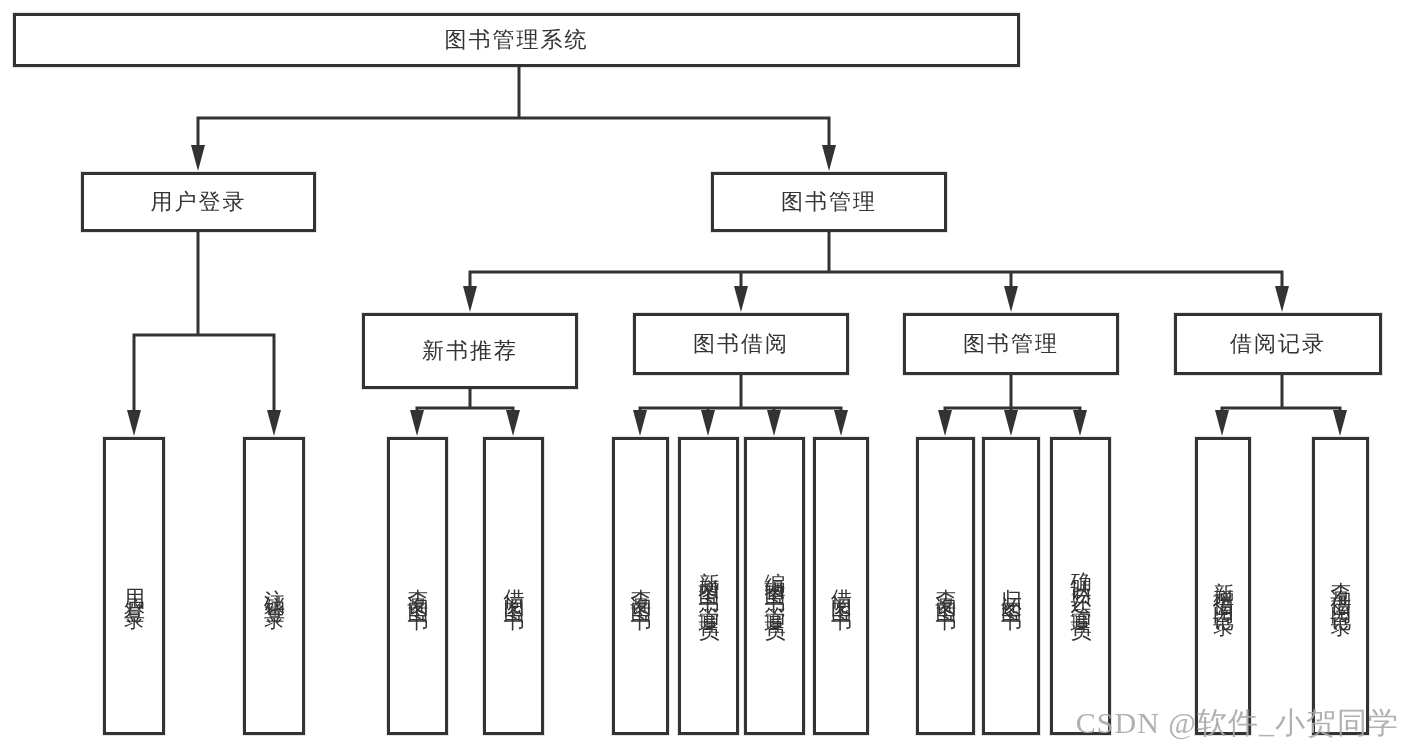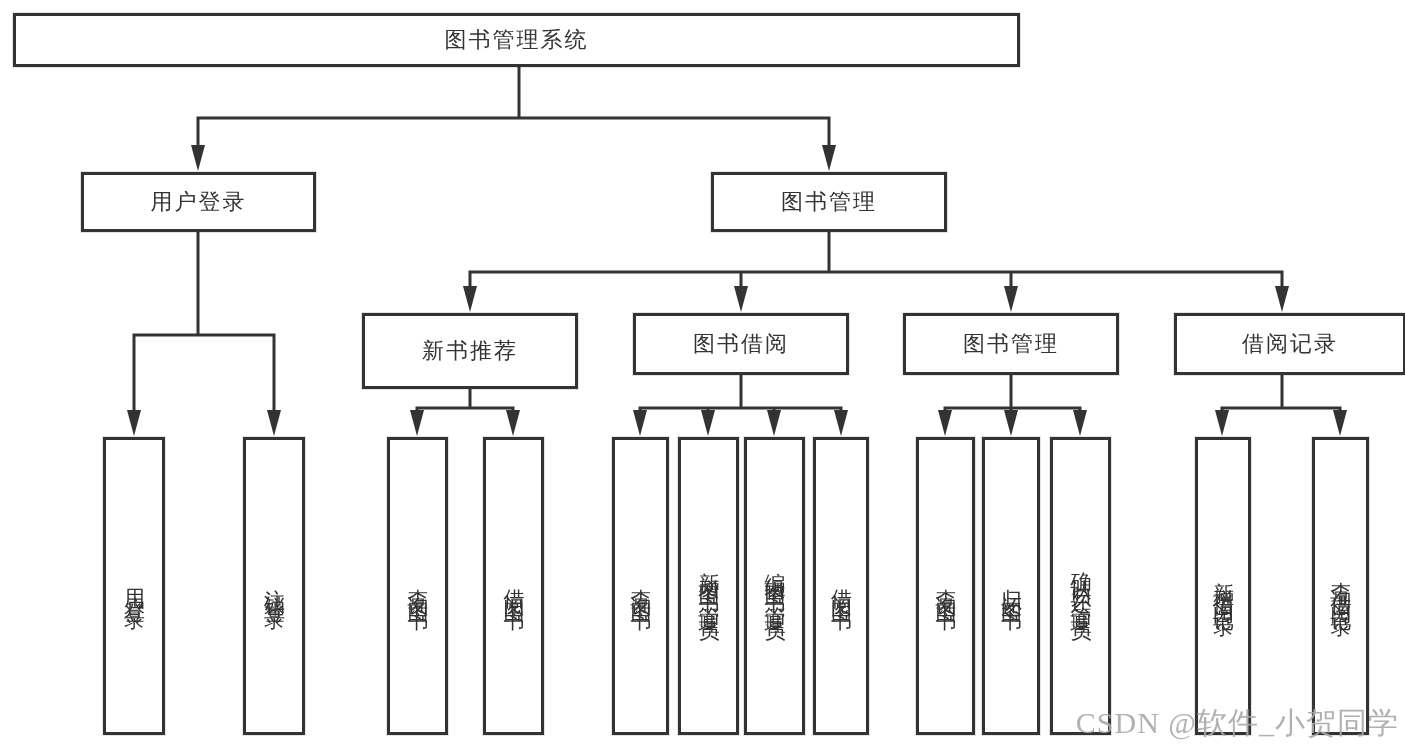--- a/index.html
+++ b/index.html
@@ -111,21 +111,21 @@
 
   <div class="node h" style="left:362px;top:313px;width:216px;height:76px">
     <span>新书推荐</span>
   </div>
   <div class="node h" style="left:633px;top:313px;width:216px;height:62px">
     <span>图书借阅</span>
   </div>
   <div class="node h" style="left:903px;top:313px;width:216px;height:62px">
     <span>图书管理</span>
   </div>
-  <div class="node h" style="left:1174px;top:313px;width:232px;height:62px">
+  <div class="node h" style="left:1174px;top:313px;width:208px;height:62px">
     <span>借阅记录</span>
   </div>
 
   <div class="node v" style="left:103px;top:437px;width:62px;height:298px">
     <span>用户登录</span>
   </div>
   <div class="node v" style="left:243px;top:437px;width:62px;height:298px">
     <span>注销登录</span>
   </div>
 

